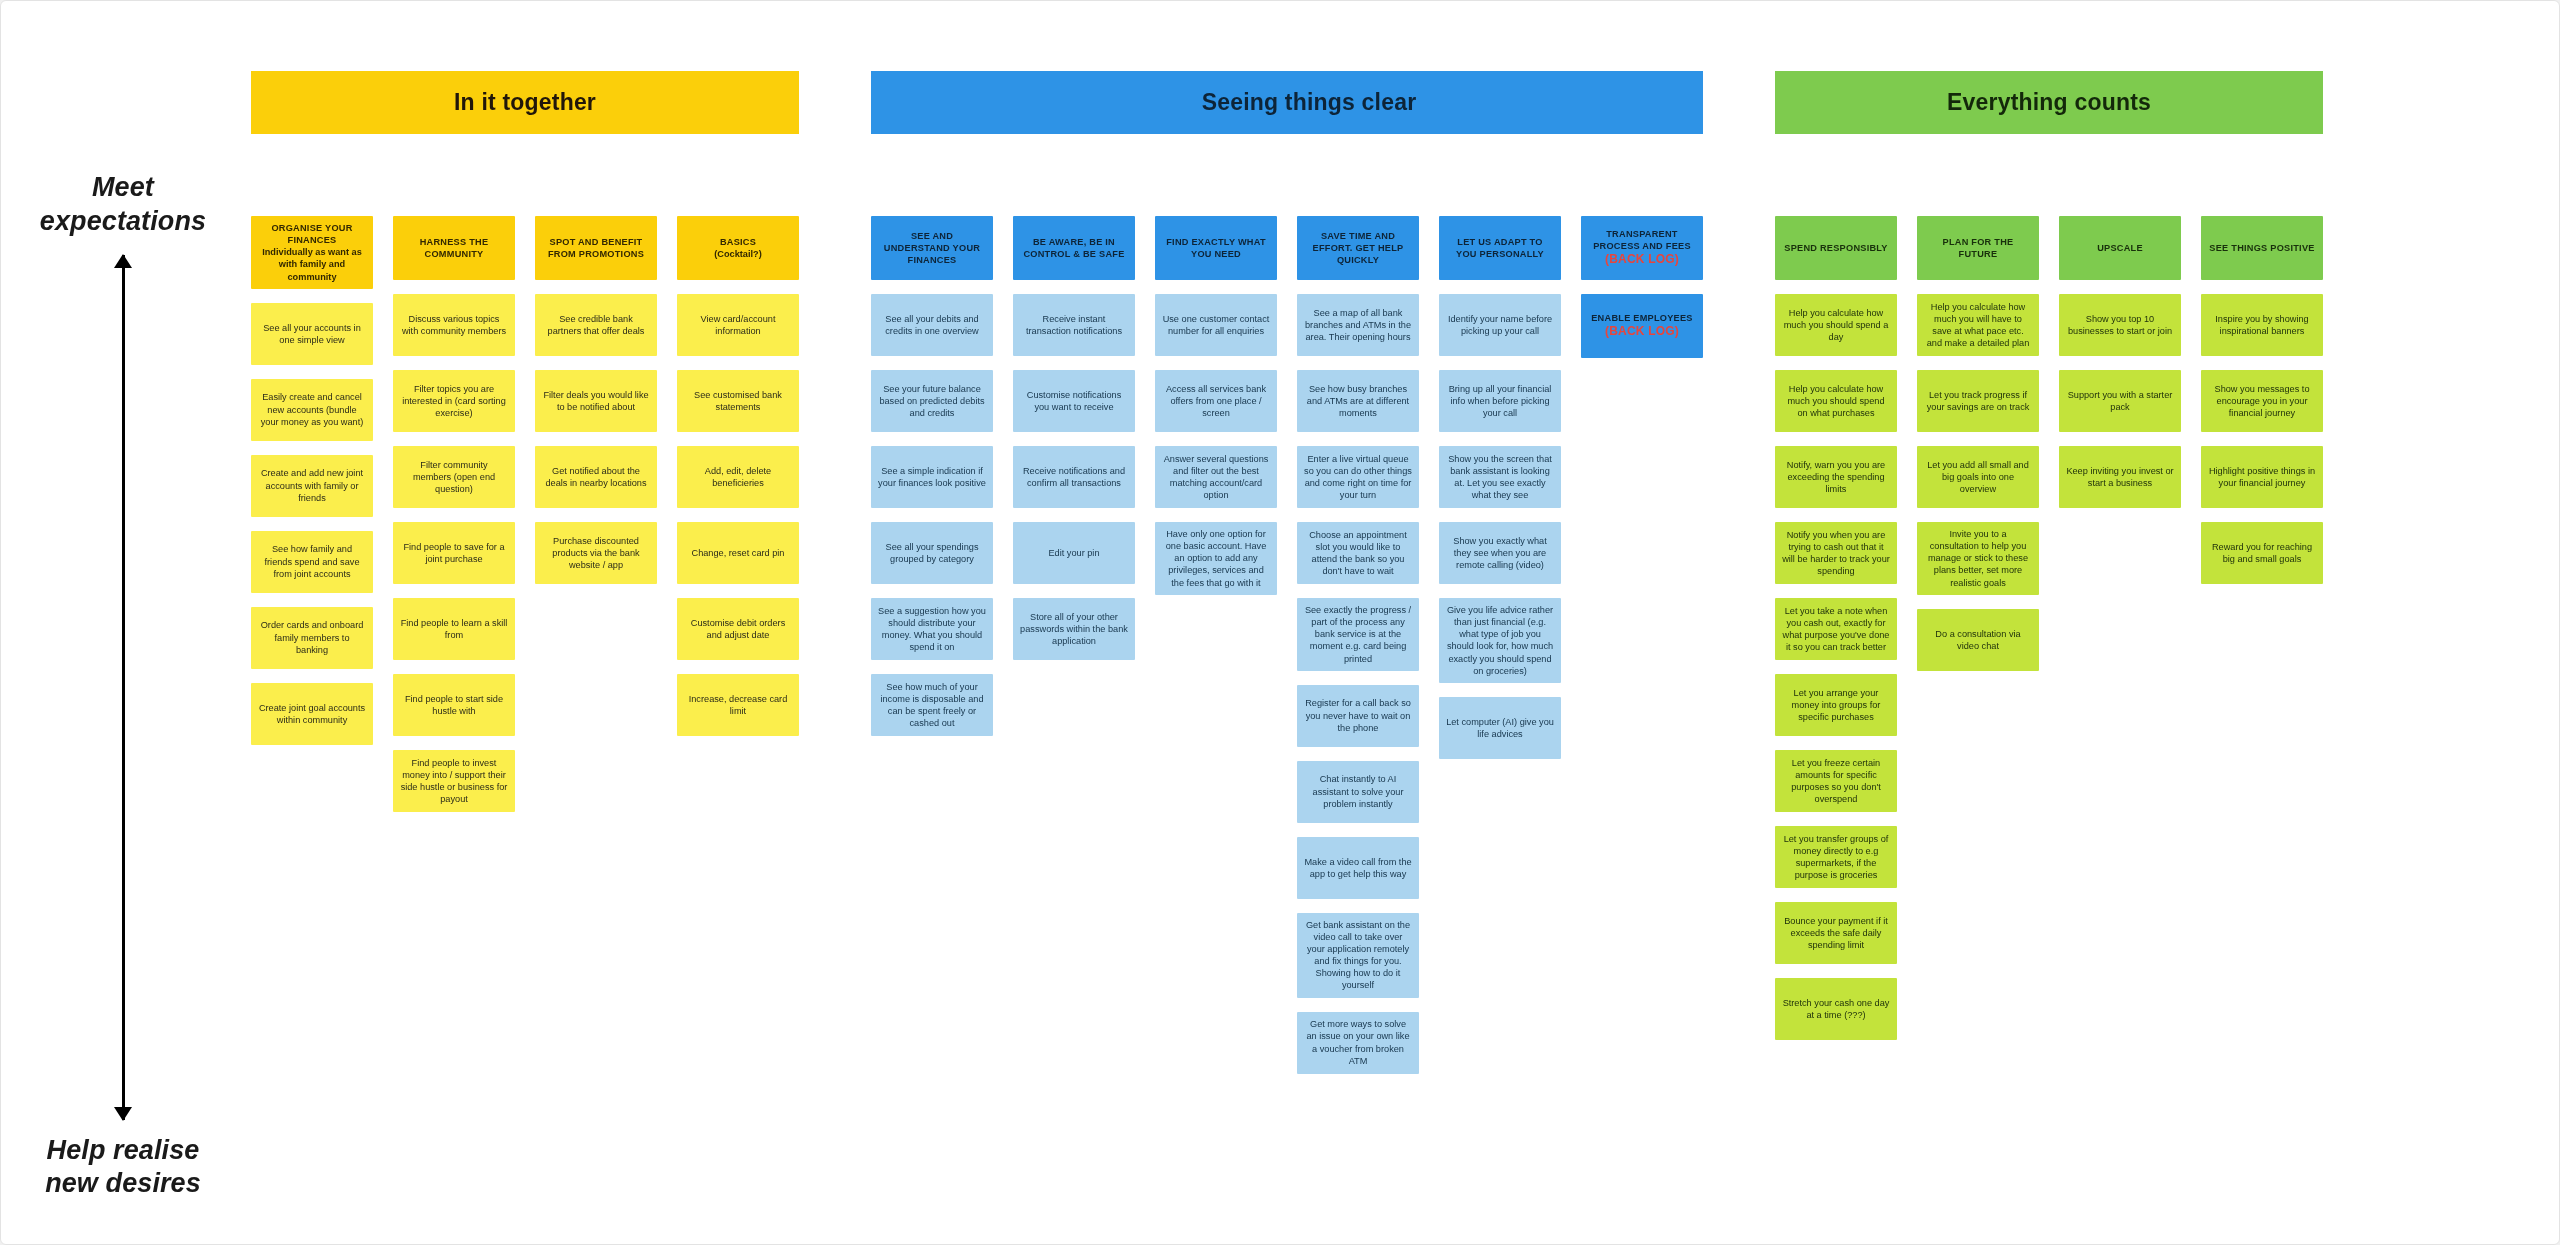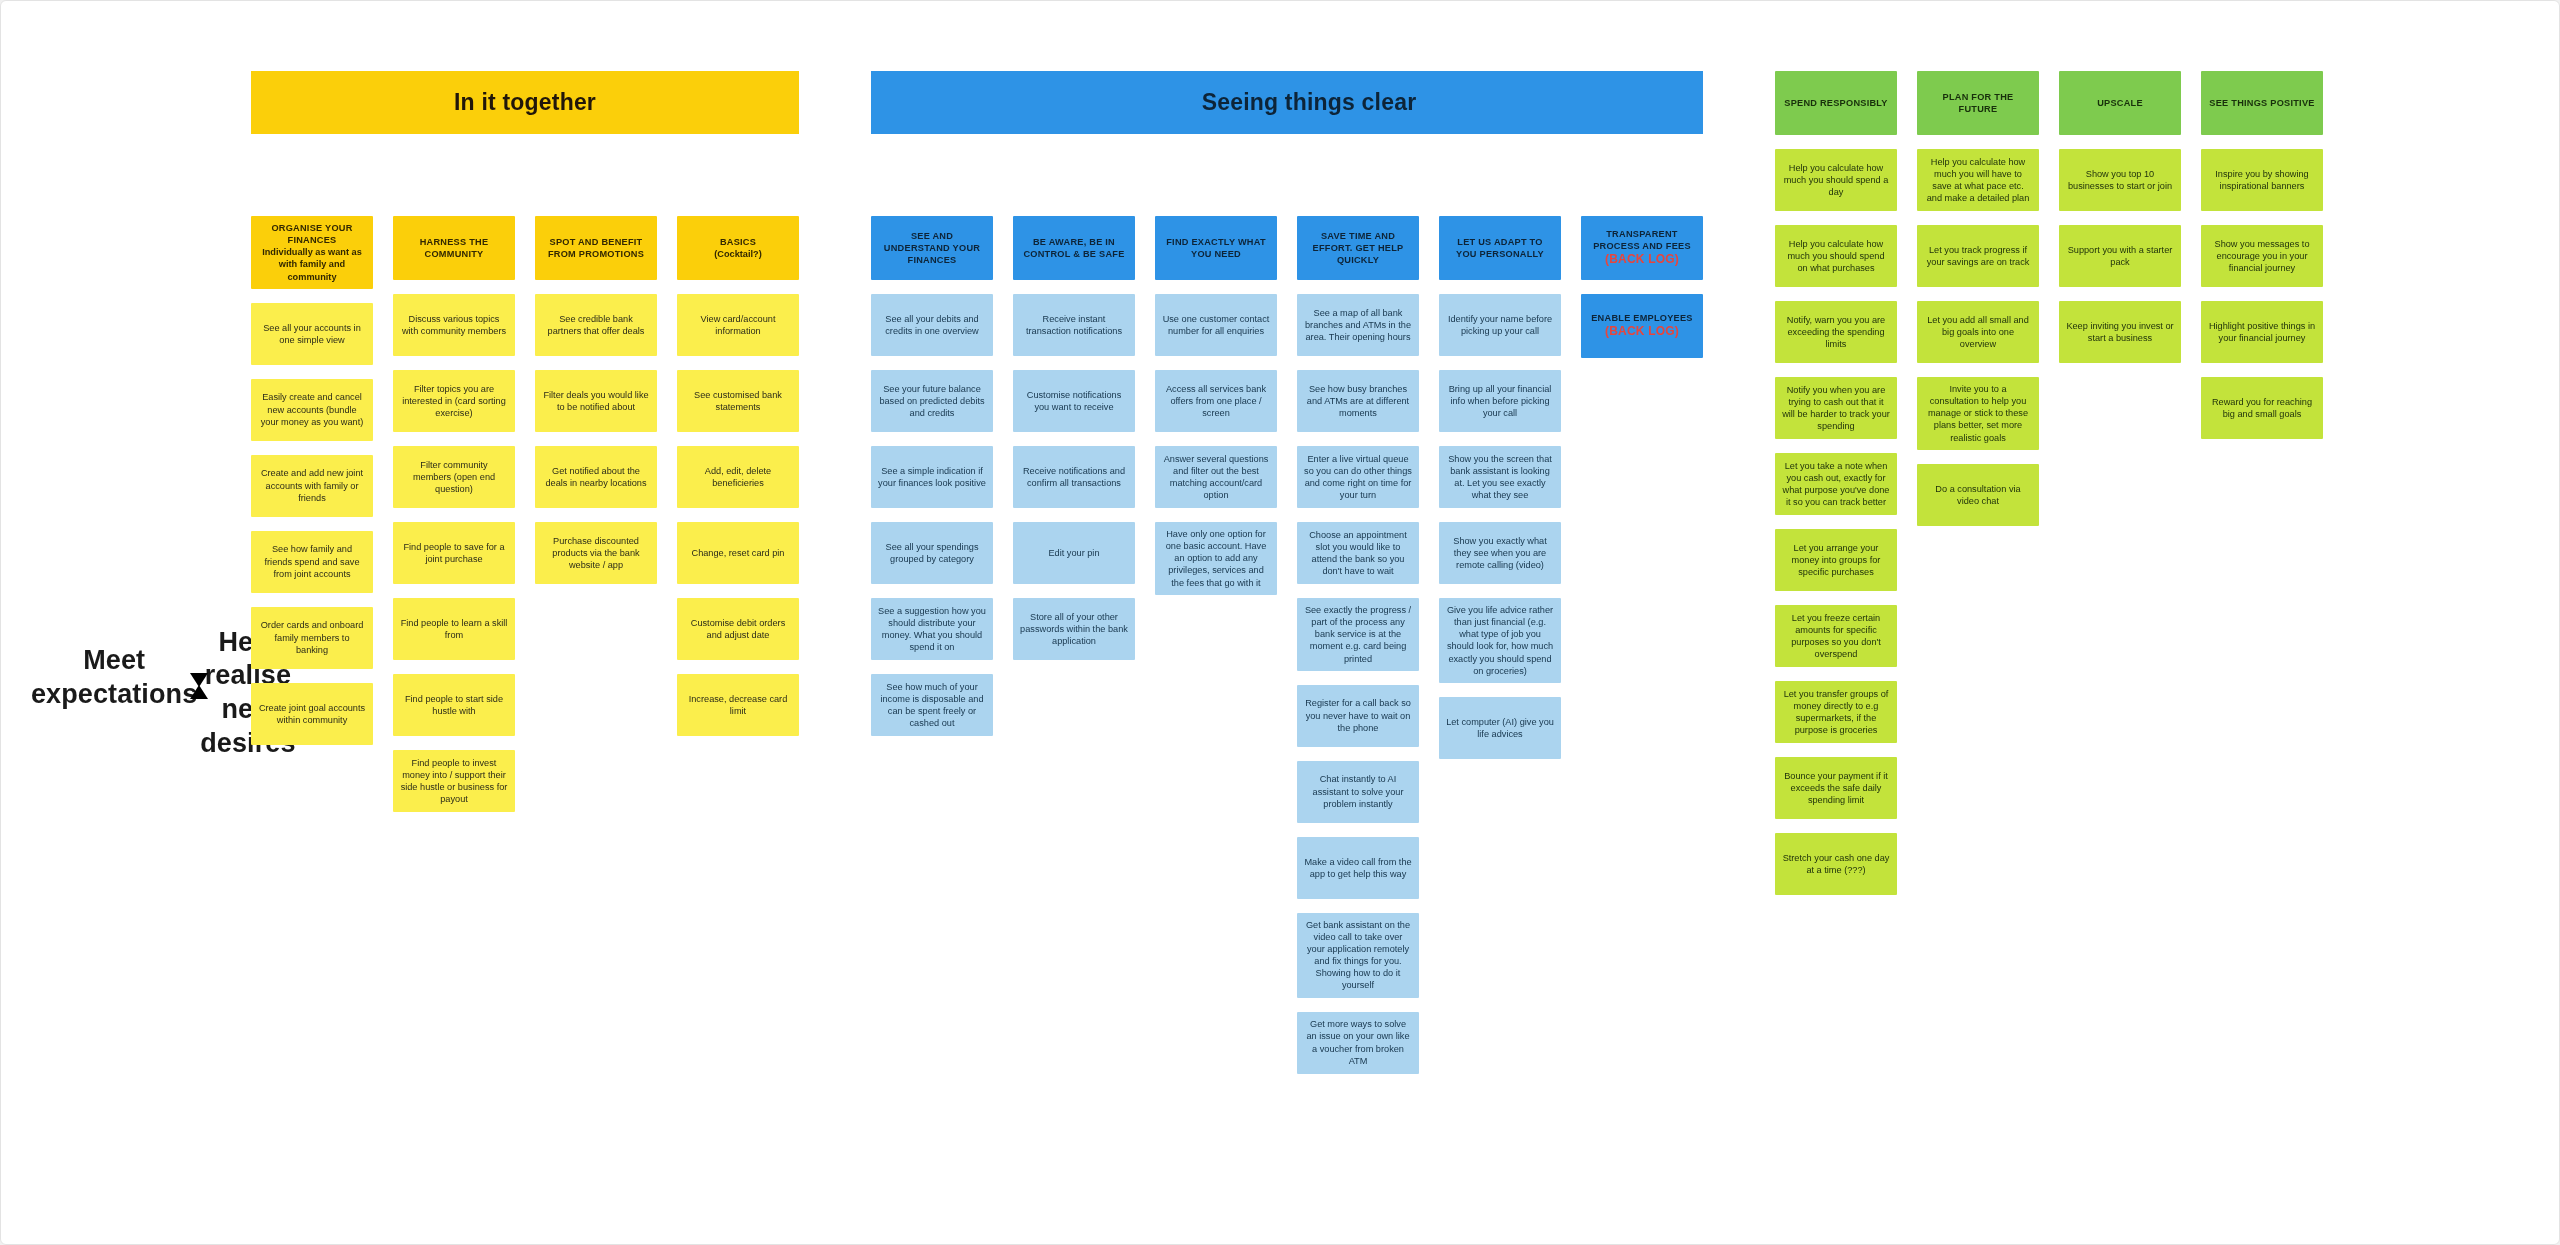--- a/index.html
+++ b/index.html
@@ -14,23 +14,23 @@
     width: 2560px; height: 1245px;
     background: #ffffff;
     border: 1px solid #e3e3e3;
     border-radius: 6px;
     overflow: hidden;
   }
 
   
   #axis {
     position: absolute;
-    left: 30px; top: 170px;
+    left: 17px; top: 170px;
     width: 210px; height: 1030px;
-    display: flex; flex-direction: row; align-items: center;
+    display: flex; flex-direction: column; align-items: center; font-style: italic;
   }
   .axis-label {
     font-size: 27px; font-weight: bold; color: #1a1a1a;
     text-align: center; line-height: 1.25; letter-spacing: .1px;
   }
   #axis-top { margin-bottom: 16px; }
   #axis-bottom { margin-top: 14px; }
   #axis-line-wrap {
     flex: 1; position: relative; width: 40px;
     display: flex; justify-content: center;
@@ -243,20 +243,23 @@
               <div class="backlog">(BACK LOG)</div>
             </div>
             <div class="card header-card">
               <div>ENABLE EMPLOYEES</div>
               <div class="backlog">(BACK LOG)</div>
             </div>
           </div>
         </div>
       </div>
       <div class="theme t-green">
+        <div class="theme-header" style="width: 548px;">
+          <div class="theme-title">Everything counts</div>
+        </div>
         <div class="theme-cols">
           <div class="col">
             <div class="card header-card">
               <div>SPEND RESPONSIBLY</div>
             </div>
             <div class="card item-card">Help you calculate how much you should spend a day</div>
             <div class="card item-card">Help you calculate how much you should spend on what purchases</div>
             <div class="card item-card">Notify, warn you you are exceeding the spending limits</div>
             <div class="card item-card">Notify you when you are trying to cash out that it will be harder to track your spending</div>
             <div class="card item-card">Let you take a note when you cash out, exactly for what purpose you've done it so you can track better</div>

